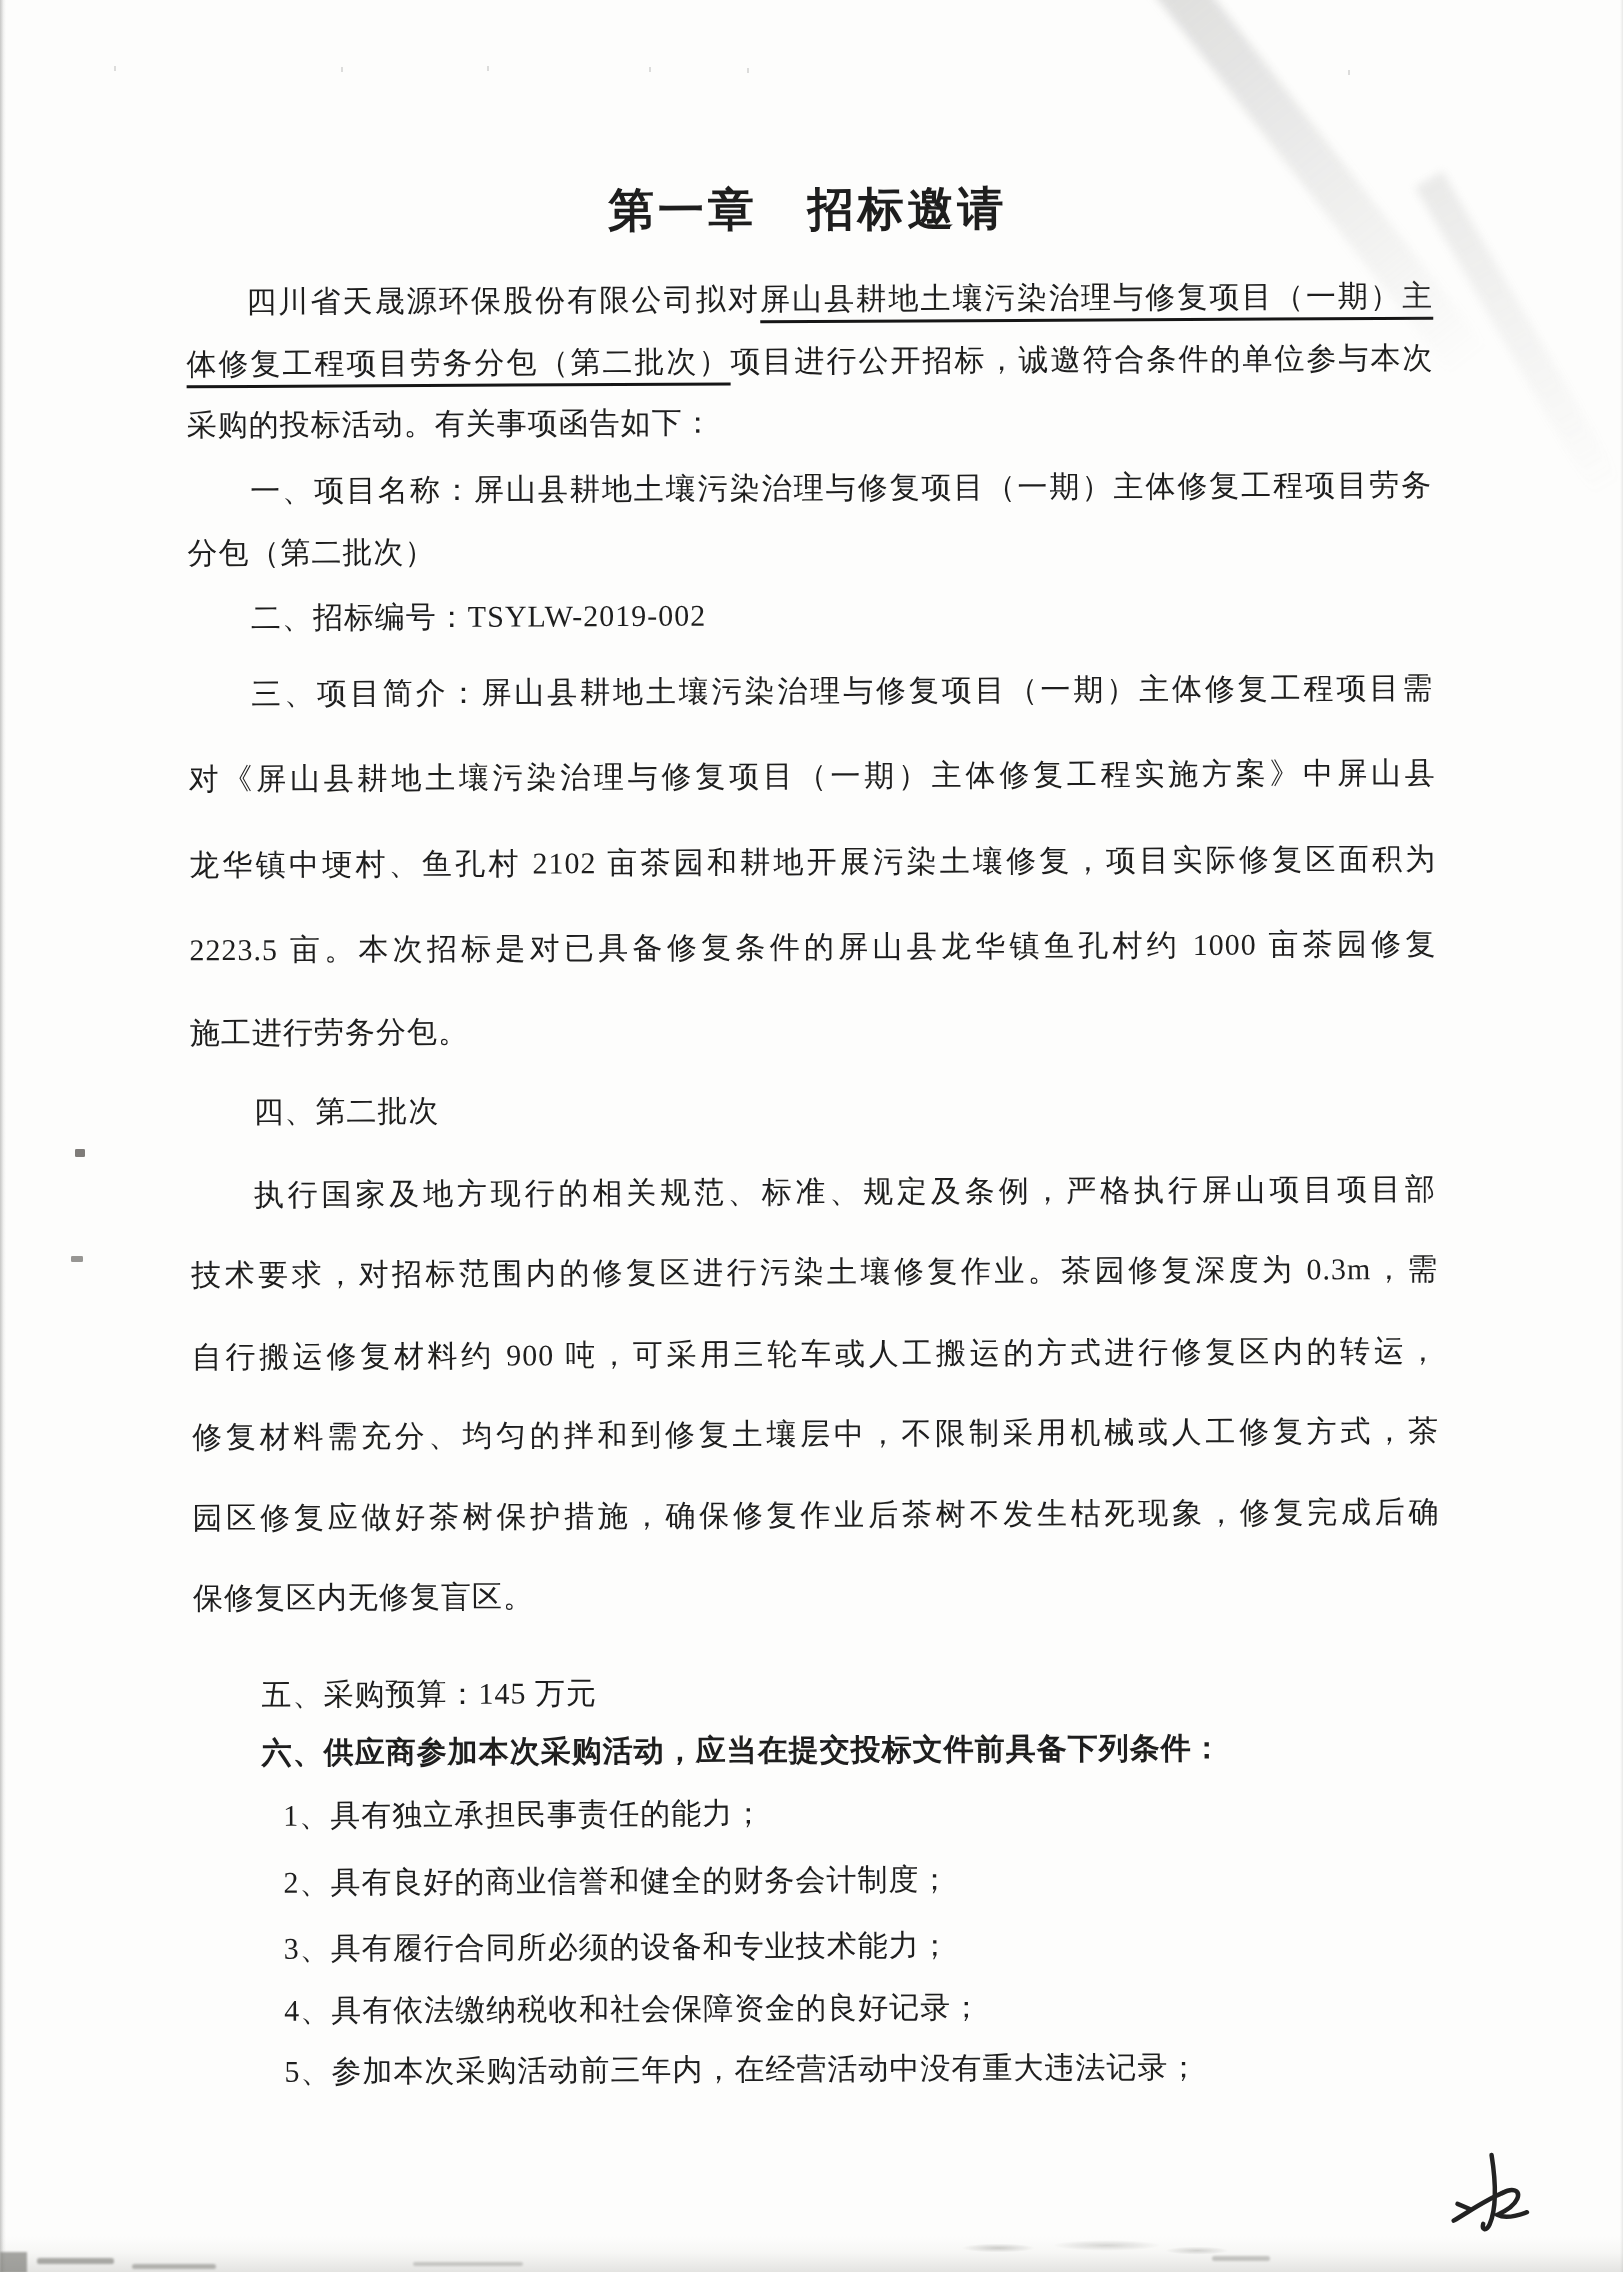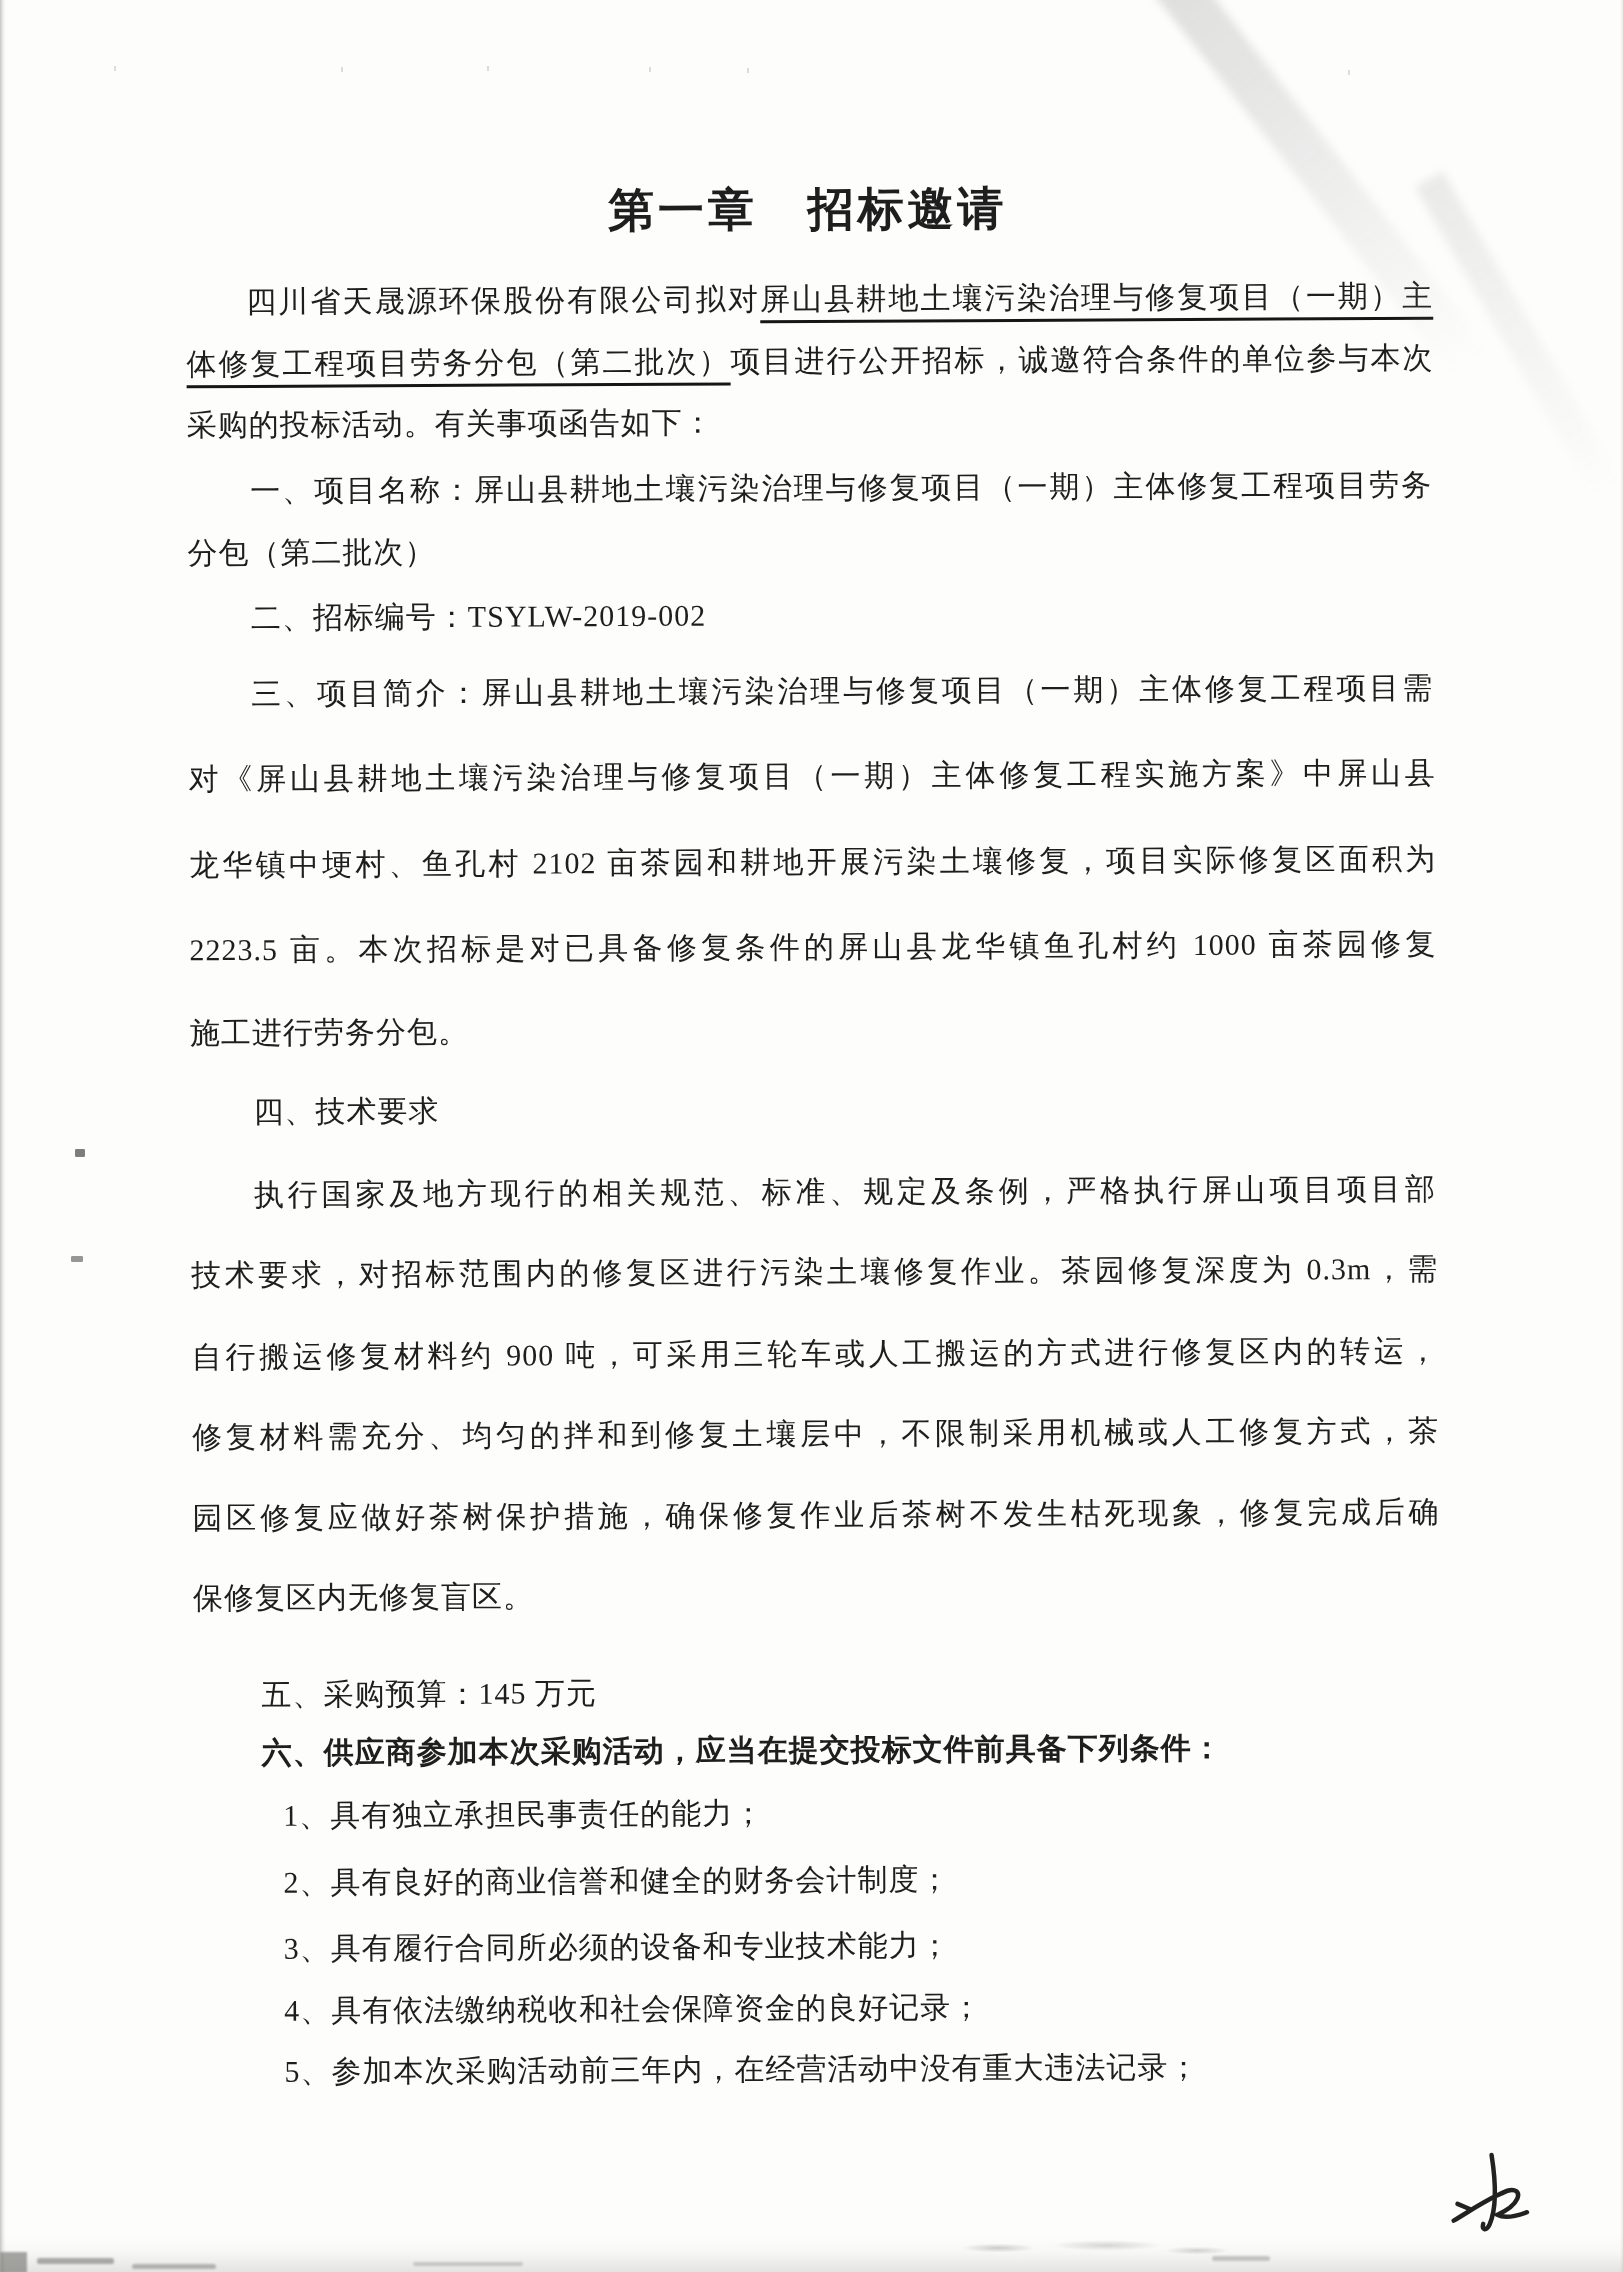--- a/index.html
+++ b/index.html
@@ -100,21 +100,21 @@
     <div class="line" style="left:190px;top:530px;">分包（第二批次）</div>
 
     <div class="line" style="left:253px;top:595px;">二、招标编号：TSYLW-2019-002</div>
 
     <div class="line just" style="left:253px;top:671px;width:1182px;">三、项目简介：屏山县耕地土壤污染治理与修复项目（一期）主体修复工程项目需</div>
     <div class="line just" style="left:190px;top:756px;width:1247px;">对《屏山县耕地土壤污染治理与修复项目（一期）主体修复工程实施方案》中屏山县</div>
     <div class="line just" style="left:190px;top:842px;width:1247px;">龙华镇中埂村、鱼孔村 2102 亩茶园和耕地开展污染土壤修复，项目实际修复区面积为</div>
     <div class="line just" style="left:190px;top:927px;width:1247px;">2223.5 亩。本次招标是对已具备修复条件的屏山县龙华镇鱼孔村约 1000 亩茶园修复</div>
     <div class="line" style="left:190px;top:1010px;">施工进行劳务分包。</div>
 
-    <div class="line" style="left:253px;top:1089px;">四、技术要求</div>
+    <div class="line" style="left:253px;top:1089px;">四、第二批次</div>
     <div class="line just" style="left:253px;top:1172px;width:1182px;">执行国家及地方现行的相关规范、标准、规定及条例，严格执行屏山项目项目部</div>
     <div class="line just" style="left:190px;top:1252px;width:1247px;">技术要求，对招标范围内的修复区进行污染土壤修复作业。茶园修复深度为 0.3m，需</div>
     <div class="line just" style="left:190px;top:1334px;width:1247px;">自行搬运修复材料约 900 吨，可采用三轮车或人工搬运的方式进行修复区内的转运，</div>
     <div class="line just" style="left:190px;top:1414px;width:1247px;">修复材料需充分、均匀的拌和到修复土壤层中，不限制采用机械或人工修复方式，茶</div>
     <div class="line just" style="left:190px;top:1495px;width:1247px;">园区修复应做好茶树保护措施，确保修复作业后茶树不发生枯死现象，修复完成后确</div>
     <div class="line" style="left:190px;top:1575px;">保修复区内无修复盲区。</div>
 
     <div class="line" style="left:258px;top:1672px;">五、采购预算：145 万元</div>
 
     <div class="line bold" style="left:258px;top:1730px;">六、供应商参加本次采购活动，应当在提交投标文件前具备下列条件：</div>

